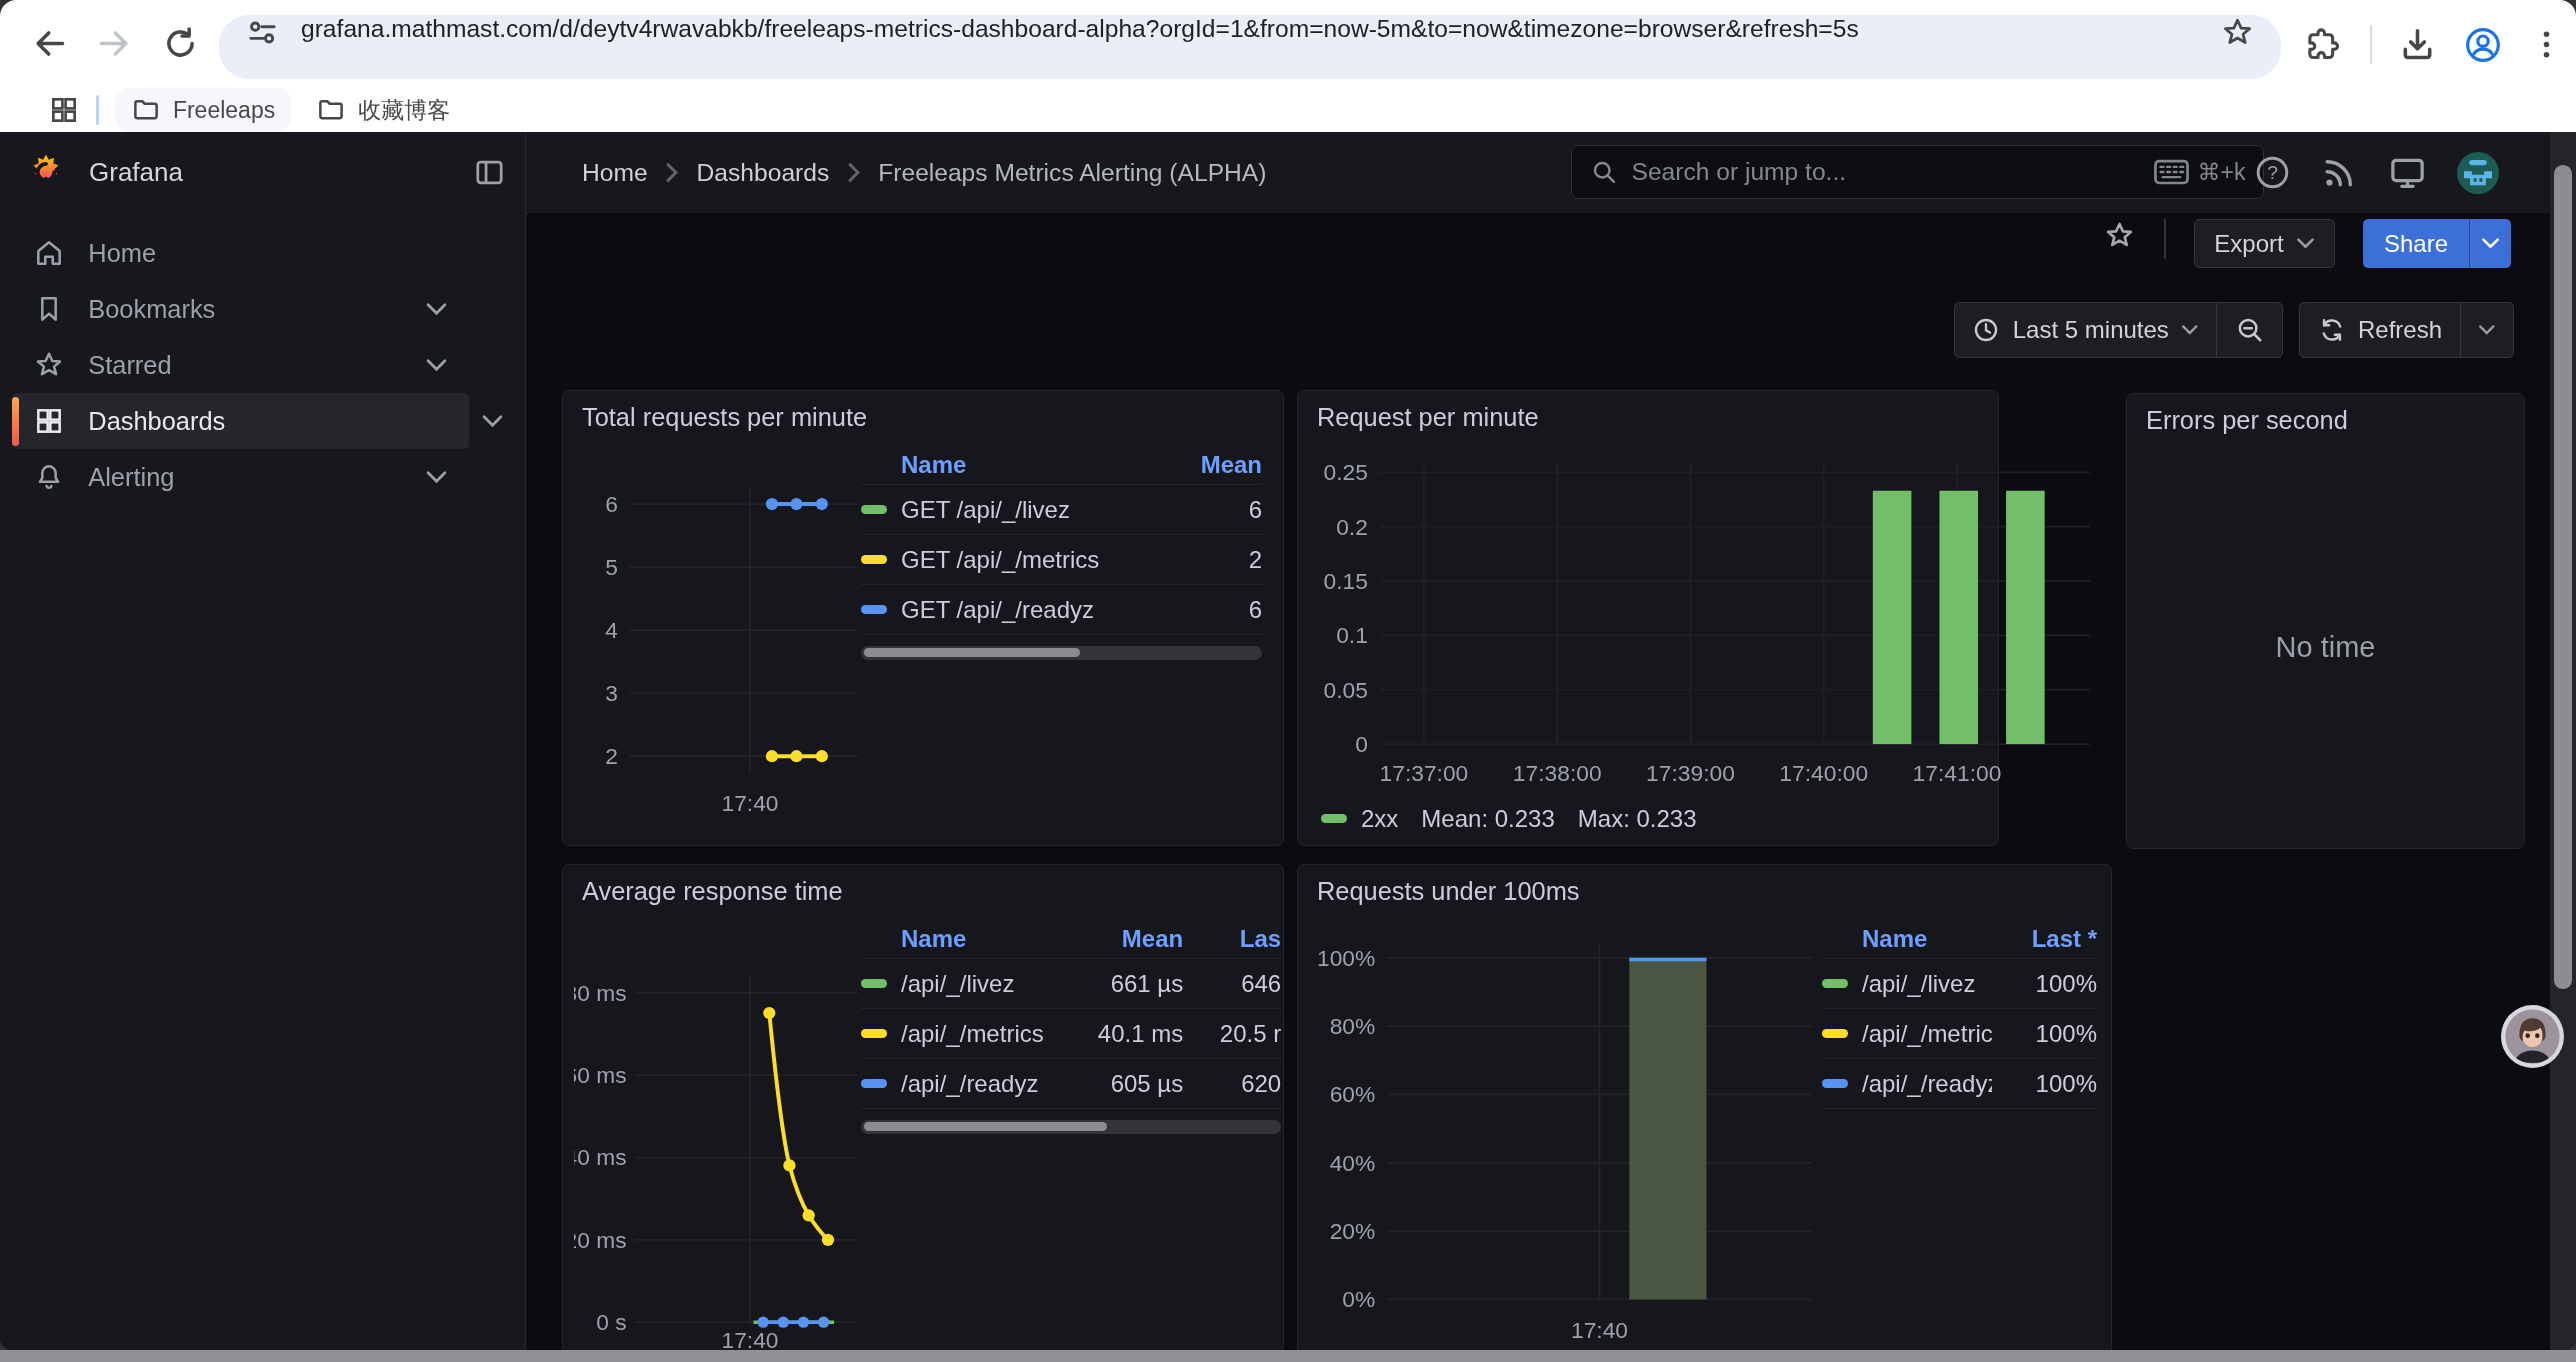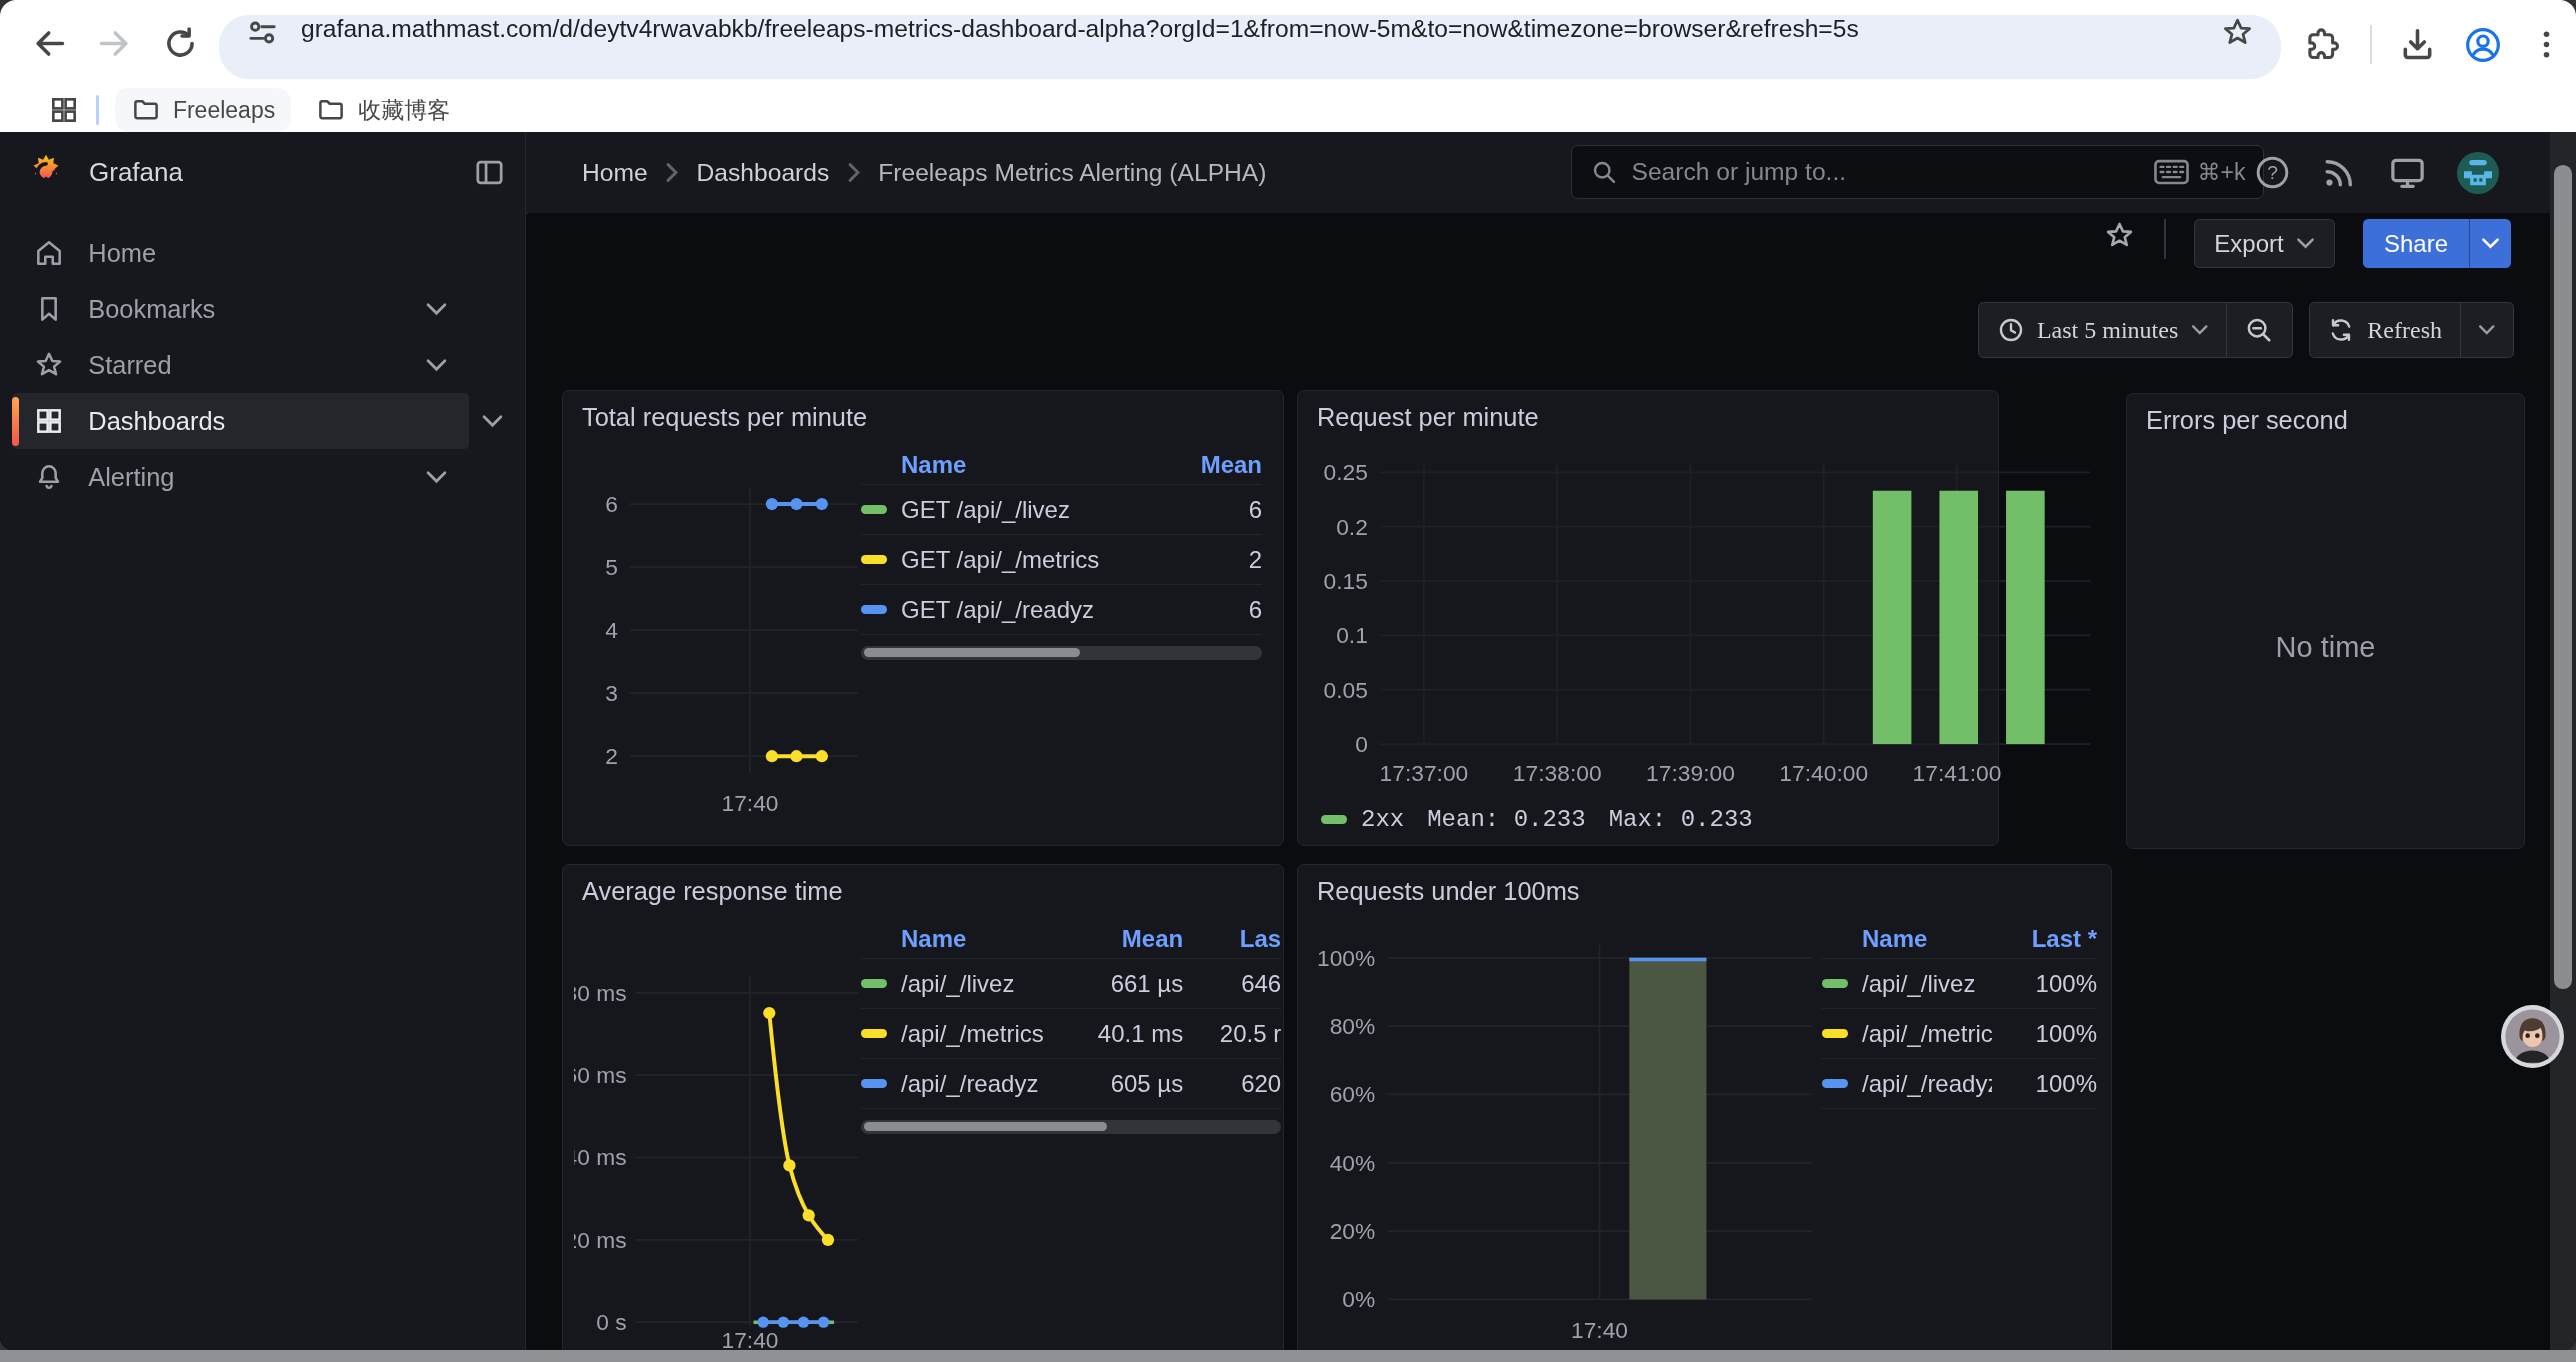--- a/index.html
+++ b/index.html
@@ -45,41 +45,41 @@
   .sitem.active::before { content:""; position:absolute; left:0; top:3.5px; bottom:3.5px; width:7px; border-radius:3.5px; background:linear-gradient(180deg,#ffa64d,#f1564a); }
   .schev { position:absolute; right:21px; width:23px; height:14px; color:#9da0a8; }
   .gmain { position:absolute; left:528px; top:0; width:2022px; height:100%; background:#0b0c0f; overflow:hidden; }
 
   .controls { position:absolute; top:6px; right:39px; height:51px; display:flex; gap:28px; }
   .c-divider { width:1.8px; height:40px; background:#33343a; }
   .btn-sec { display:flex; align-items:center; gap:12.3px; height:49px; padding:0 19px; background:#1d1e23; border:1.8px solid #34363c; border-radius:5.3px; color:#d3d4d8; font-size:24px; }
   .share-group { display:flex; height:49px; border-radius:5.3px; overflow:hidden; }
   .share-main { display:flex; align-items:center; padding:0 21px; background:#3d6fd8; color:#fff; font-size:24px; font-weight:500; }
   .share-chev { width:42px; display:flex; align-items:center; justify-content:center; background:#3d6fd8; border-left:1.8px solid rgba(0,0,0,.35); color:#fff; }
-  .timerow { position:absolute; top:89px; right:36px; display:flex; align-items:center; gap:16px;font-family:Liberation Serif, serif; }
+  .timerow { position:absolute; top:89px; right:36px; display:flex; align-items:center; gap:16px; }
   .tgroup { display:flex; align-items:stretch; height:56px; background:#1d1e23; border:1.8px solid #34363c; border-radius:5.3px; color:#d3d4d8; }
   .tseg { display:flex; align-items:center; gap:12.3px; padding:0 17.5px; font-size:24px; }
   .tseg + .tseg { border-left:1.8px solid #34363c; }
 
   
   .panel { position:absolute; background:#16171c; border:1.8px solid #25262c; border-radius:7px; }
   .ptitle { position:absolute; left:19px; top:12.3px; font-size:25.4px; font-weight:500; color:#ccccdc; }
   .nodata { position:absolute; left:0; right:0; top:237px; text-align:center; font-size:29px; color:#9d9fa8; }
 
   .ltable { position:absolute; font-size:24px; color:#ccccdc; overflow:hidden; }
   .lrow { display:grid; align-items:center; height:50px; border-bottom:1.8px solid #24252b; }
   .lrow.head { height:40px; color:#6e9fff; font-weight:600; }
   .cell-name { display:flex; align-items:center; overflow:hidden; white-space:nowrap; }
   .cell-num { text-align:right; white-space:nowrap; }
   .pill { width:26px; height:8.8px; border-radius:4.4px; margin-right:14px; flex:none; }
   .head .cell-name { padding-left:40px; }
   .hscroll { position:relative; height:14px; background:#33343a; border-radius:7px; margin-top:10.5px; }
   .hthumb { position:absolute; left:2.6px; top:2.6px; bottom:2.6px; border-radius:5.3px; background:#8a8c91; }
 
-  .p2-legend { position:absolute; left:23px; bottom:12.3px; display:flex; align-items:center; gap:23px; font-size:24px; color:#ccccdc;font-family:Liberation Mono, monospace; }
+  .p2-legend { position:absolute; left:23px; bottom:12.3px; display:flex; align-items:center; gap:23px; font-size:24px; color:#ccccdc; }
 
   
   .vscroll { position:absolute; right:0; top:132px; width:26px; height:1219px; background:#242528; }
   .vthumb { position:absolute; left:4.4px; top:33px; width:17.5px; height:824px; background:#8b8d90; border-radius:8.8px; }
   .float-avatar { position:absolute; left:2501px; top:1005px; width:63px; height:63px; z-index:5; }
 </style>
 </head>
 <body>
 
 <div class="bottom-strip"></div>

